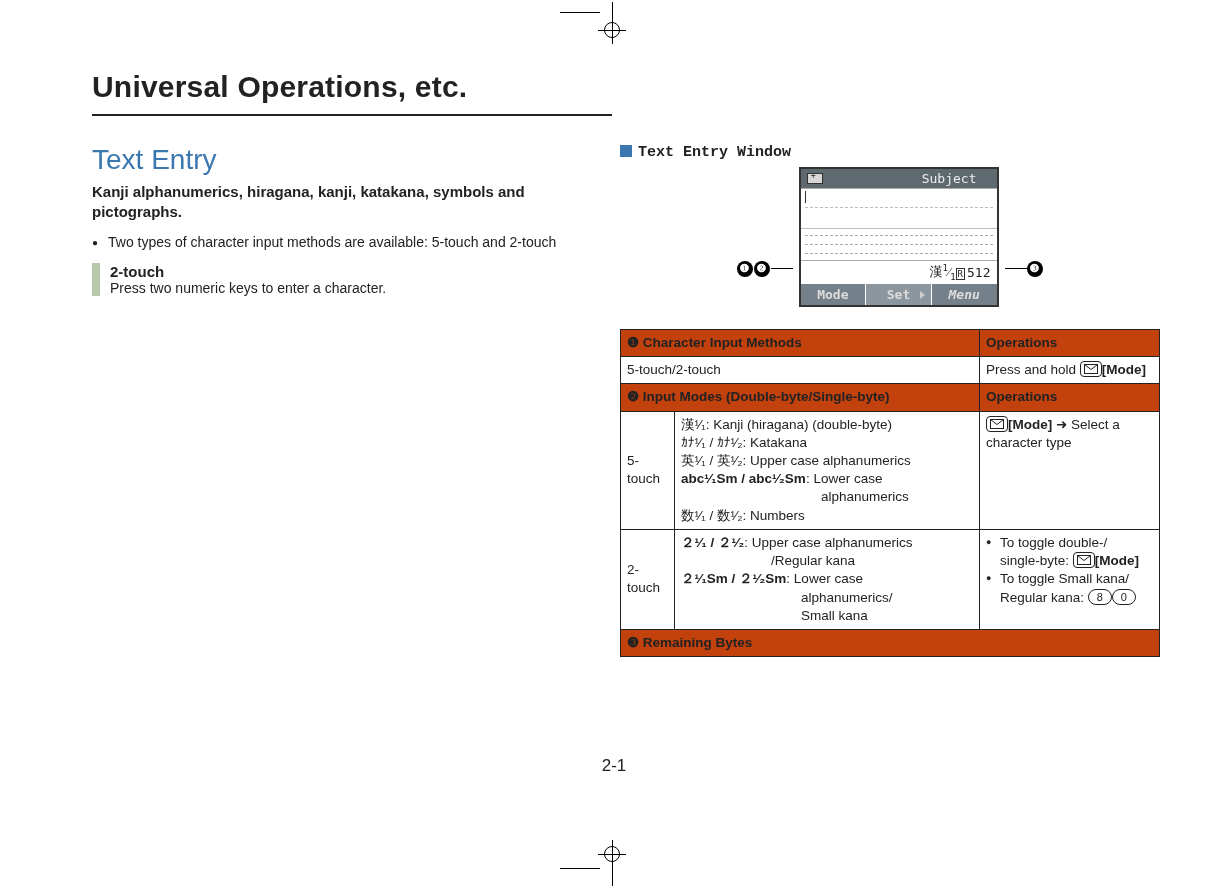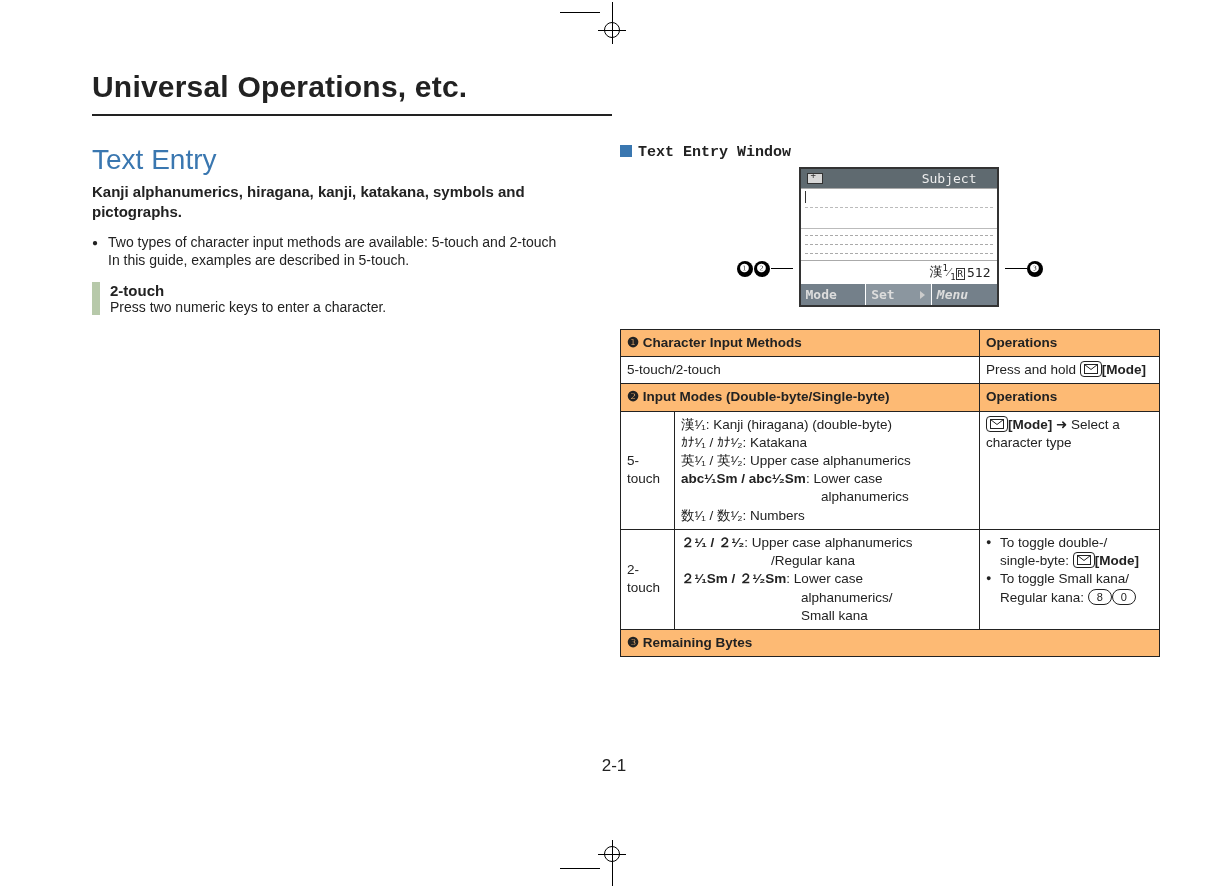--- a/index.html
+++ b/index.html
@@ -70,30 +70,30 @@
   }
   .phone-title .msg-icon::after { content: "+"; position: absolute; top: -4px; left: 3px; font-size: 9px; color: #333; }
   .phone-body { height: 40px; border-top: 1px solid #aaa; position: relative; background: #fff; }
   .phone-body .caret { position: absolute; left: 4px; top: 2px; width: 1px; height: 12px; background: #333; }
   .phone-body .rule { position: absolute; left: 4px; right: 4px; border-top: 1px dashed #bbb; }
   .phone-lines { border-top: 1px solid #bbb; padding: 6px 4px 4px; background: #fff; }
   .phone-lines .dash { border-top: 1px dashed #aaa; margin-bottom: 8px; }
   .phone-status { display: flex; justify-content: flex-end; padding: 2px 6px; font-size: 13px; align-items: center; border-top: 1px solid #aaa; }
   .phone-status .r-icon { display: inline-block; border: 1px solid #333; font-size: 9px; padding: 0 1px; margin-right: 2px; line-height: 10px; }
   .phone-soft { display: flex; }
-  .phone-soft .sk { flex: 1; text-align: left; background: #74808a; color: #ddd; font-size: 13px; padding: 3px 5px; font-weight: 700; border-right: 1px solid #fff; font-family: monospace; }
+  .phone-soft .sk { flex: 1; text-align: center; background: #74808a; color: #ddd; font-size: 13px; padding: 3px 12px; font-weight: 700; border-right: 1px solid #fff; font-family: monospace; }
   .phone-soft .sk:last-child { border-right: none; font-style: italic; }
   .phone-soft .mid { background: #8b969f; position: relative; }
   .phone-soft .mid .arrow { position: absolute; right: 6px; top: 7px; width: 0; height: 0; border-top: 4px solid transparent; border-bottom: 4px solid transparent; border-left: 5px solid #ccc; }
   .callout-right { display: flex; align-items: center; }
 
   
   .tbl { width: 540px; border-collapse: collapse; margin-top: 22px; }
   .tbl td, .tbl th { border: 1px solid #222; padding: 4px 6px; font-size: 13.5px; vertical-align: top; line-height: 1.35; }
-  .tbl .hdr { background: #fdba74; font-weight: 700; }
+  .tbl .hdr { background: #c2410c; font-weight: 700; }
   .tbl .op-col { width: 180px; }
   .mail-key {
     display: inline-block;
     border: 1px solid #222;
     border-radius: 4px;
     padding: 0 3px;
     font-size: 11px;
     line-height: 14px;
     vertical-align: 1px;
     position: relative;
@@ -141,21 +141,20 @@
 
 <div class="page">
   <h1 class="chapter-title">Universal Operations, etc.</h1>
 
   <div class="cols">
     <div class="left">
       <div class="section-title">Text Entry</div>
       <div class="intro">Kanji alphanumerics, hiragana, kanji, katakana, symbols and pictographs.</div>
       <div class="bullet">
         <span>Two types of character input methods are available: 5-touch and 2-touch</span><br>
-        <span>In this guide, examples are described in 5-touch.</span>
       </div>
       <div class="note-block">
         <div class="note-title">2-touch</div>
         <div class="note-body">Press two numeric keys to enter a character.</div>
       </div>
     </div>
 
     <div class="right">
       <div class="sq-heading">
         <span class="sq"></span><span>Text Entry Window</span>

